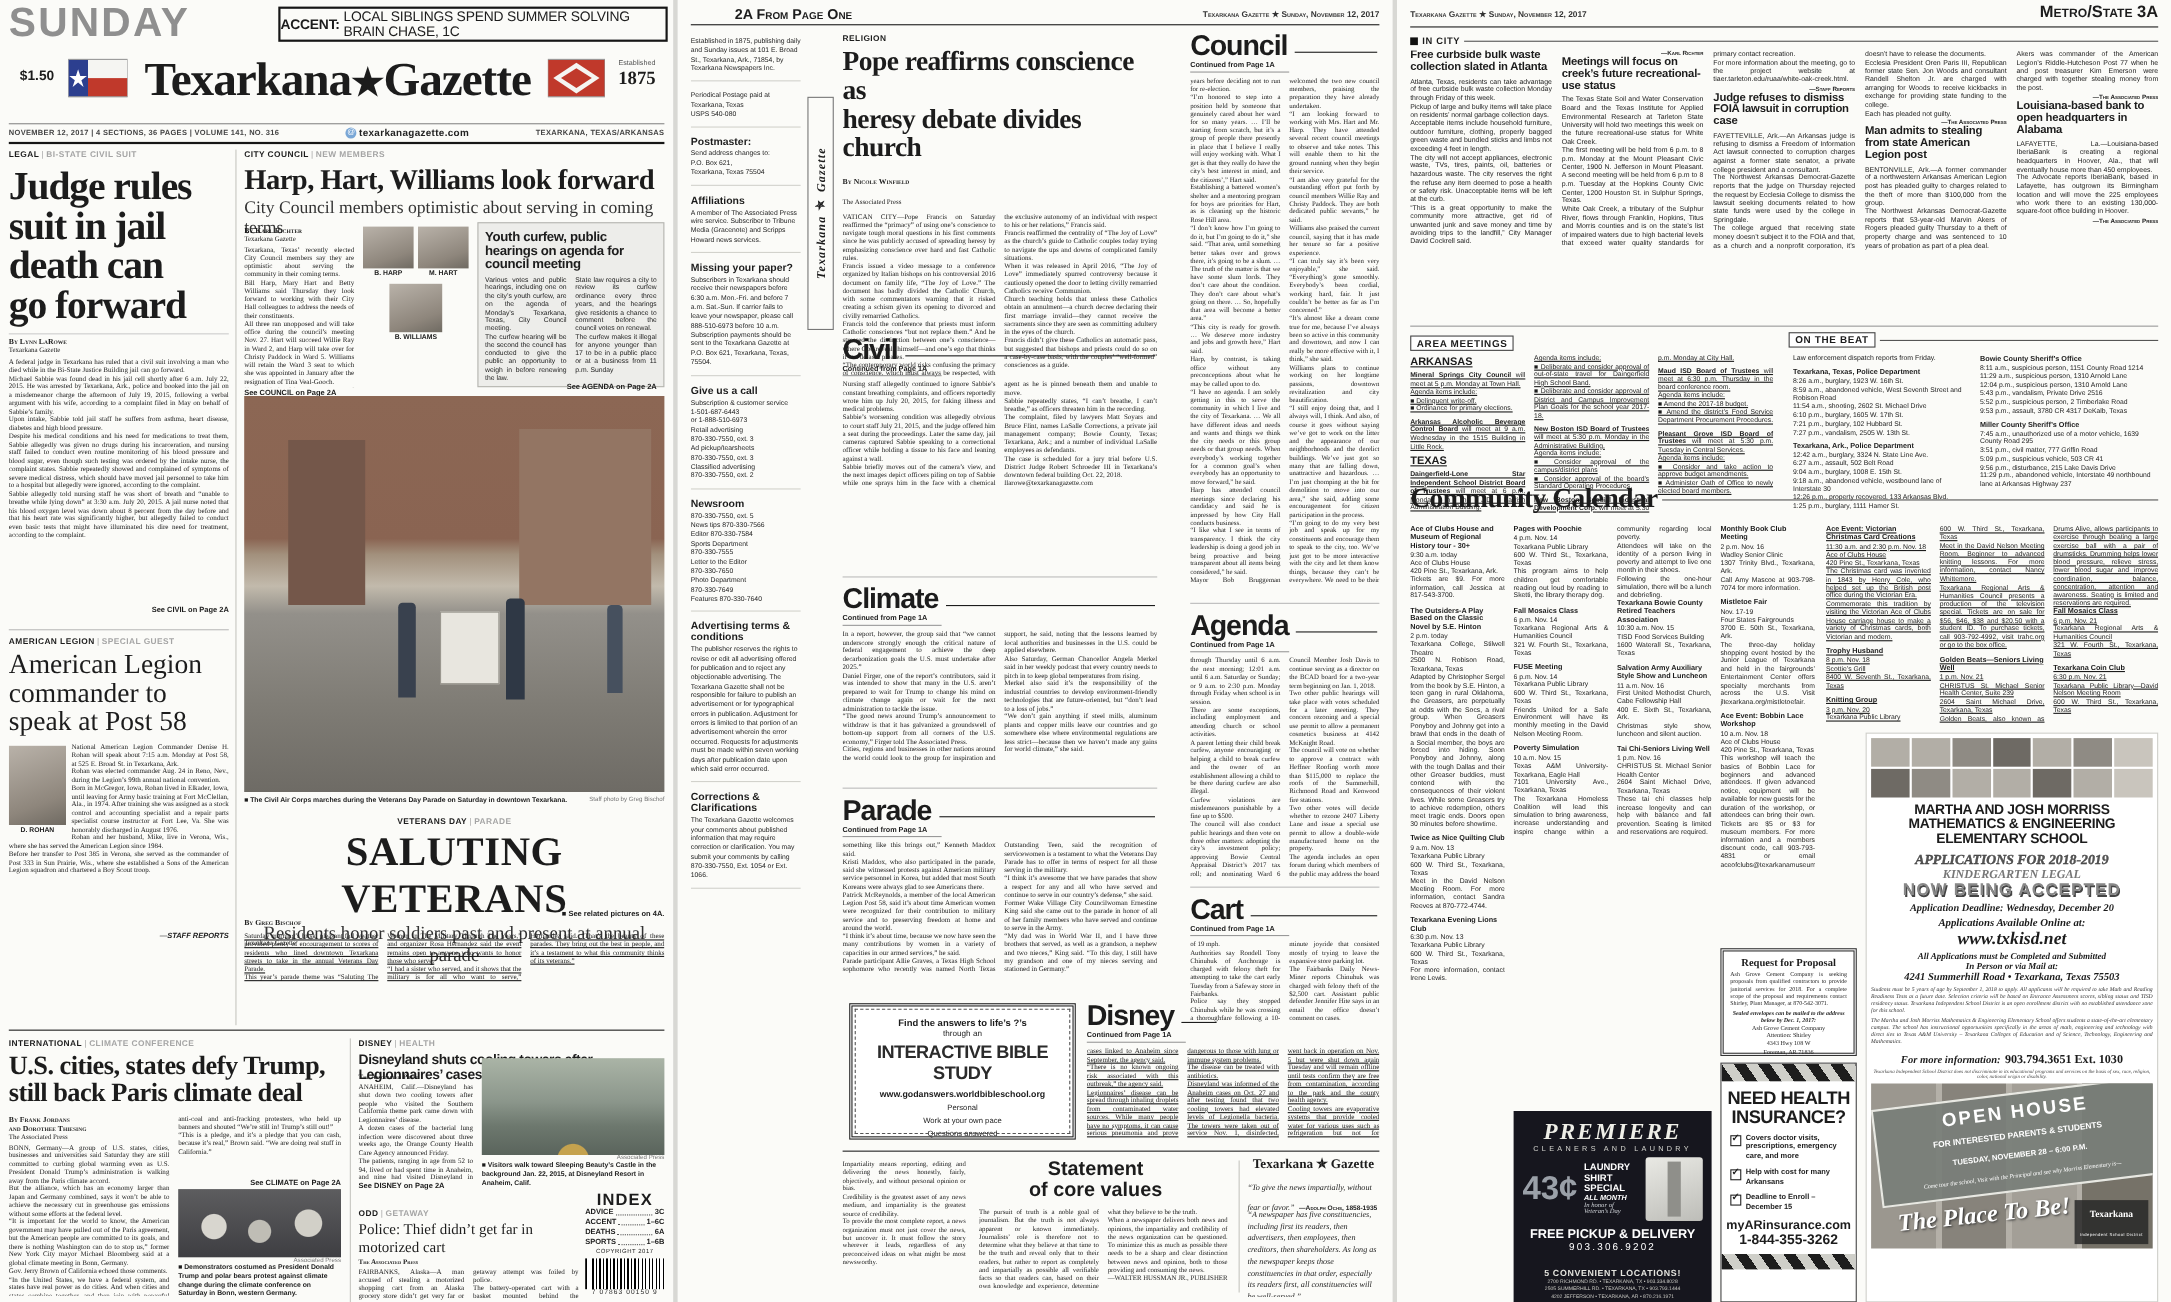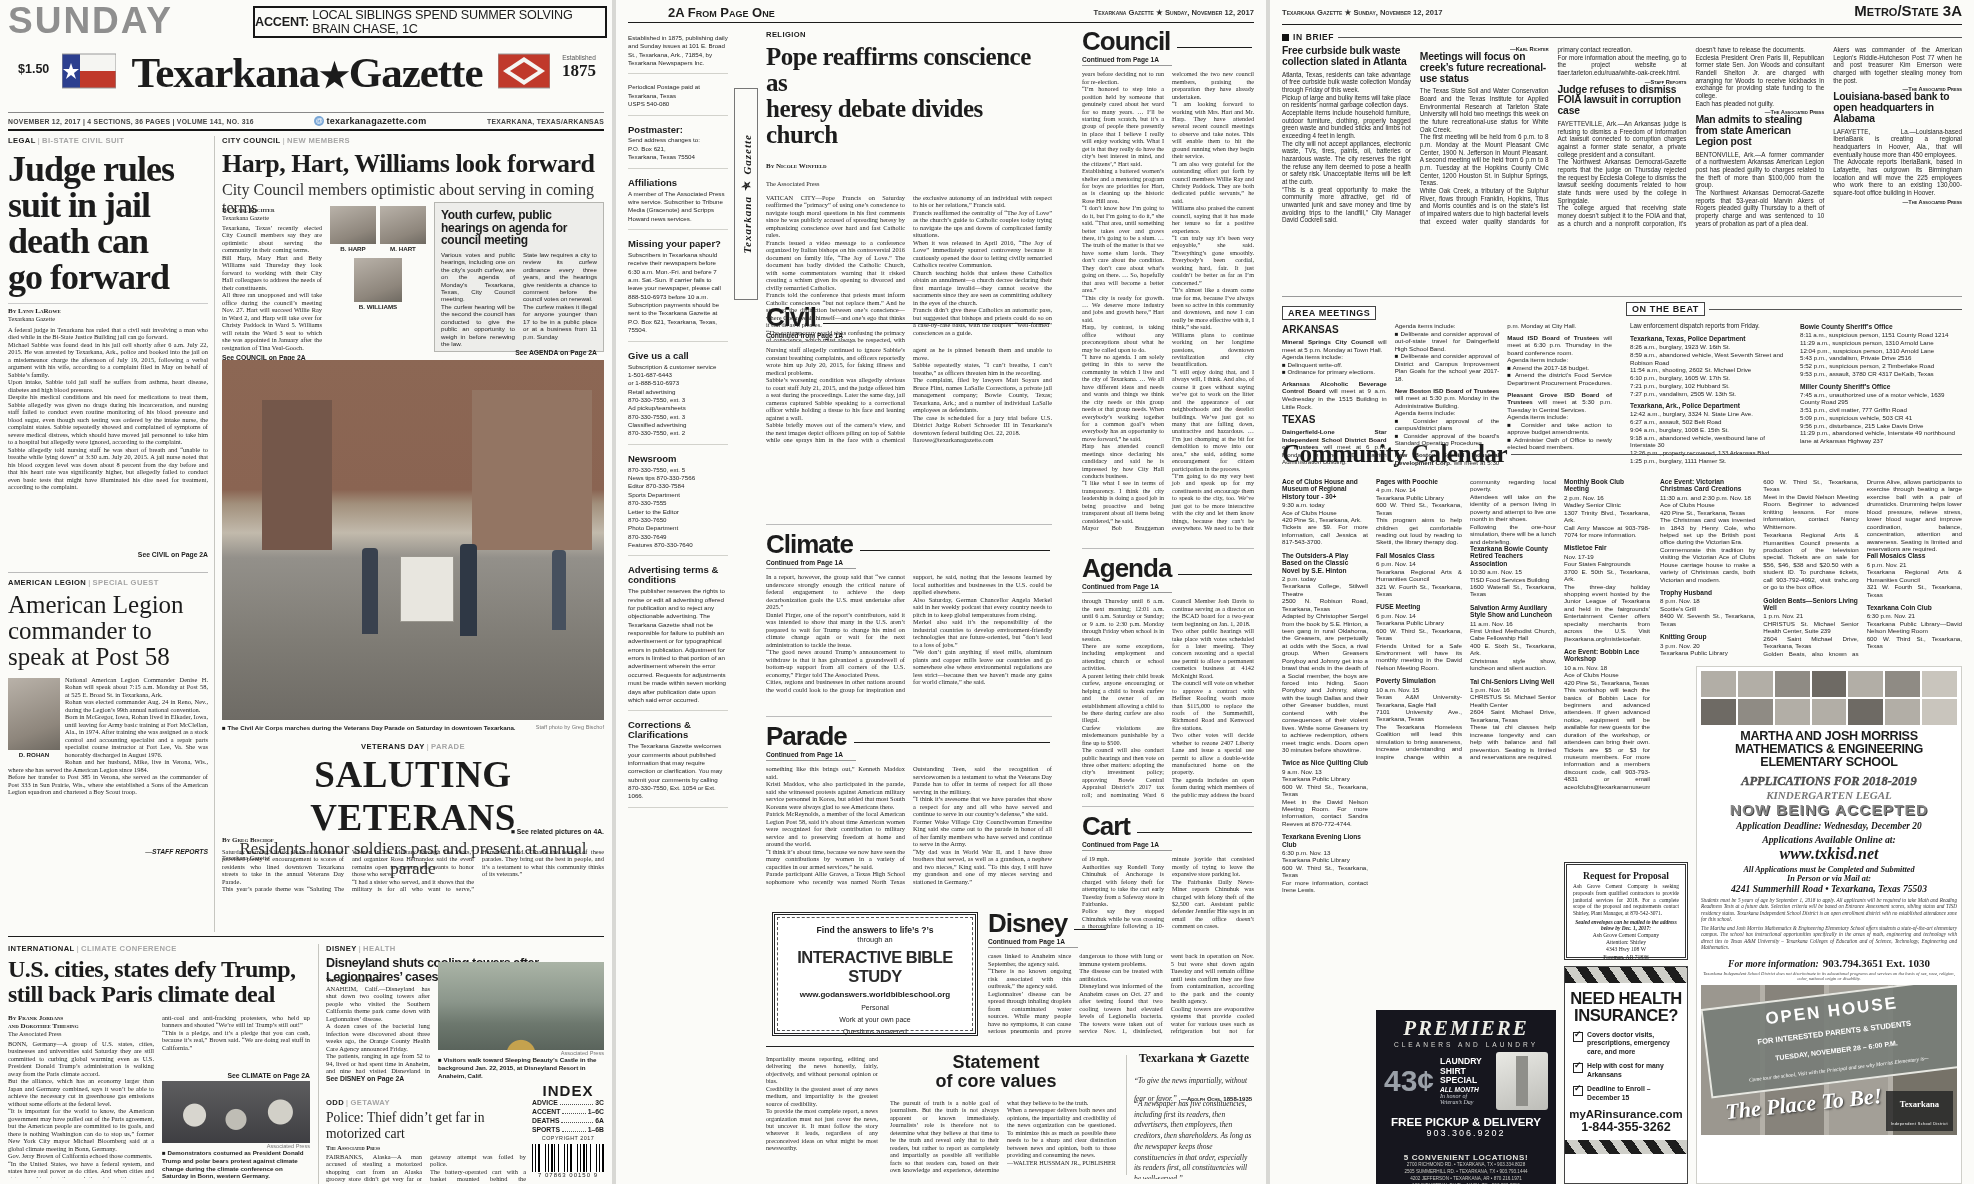--- a/index.html
+++ b/index.html
@@ -8,21 +8,21 @@
   .page{position:absolute;top:0;height:1184px;background:#fbfbf8;overflow:hidden;}
   .abs{position:absolute;}
   .sans{font-family:"Liberation Sans",sans-serif;}
   .serif{font-family:"Liberation Serif",serif;}
   .b{font-weight:bold;} .i{font-style:italic;} .c{text-align:center;} .r{text-align:right;}
   .pre{white-space:pre-line;}
   .just{text-align:justify;}
   .body6{font-size:6.4px;line-height:1.17;}
   .body61{font-size:6.2px;line-height:1.2;}
   .cols2{column-count:2;column-gap:8px;}
-  .cols3{column-count:3;column-gap:8px;}
+  .cols3{column-count:3;column-gap:8px;text-decoration:underline;}
   .cols5{column-count:5;column-gap:9px;}
   .kick{font-family:"Liberation Sans",sans-serif;font-weight:bold;font-size:7.6px;letter-spacing:.4px;}
   .kick .k2{color:#a5a5a5;}
   .kick .sep{color:#a5a5a5;font-weight:normal;padding:0 2px;}
   .byl{font-size:7px;font-weight:bold;font-variant:small-caps;}
   .org{font-size:6.3px;}
   .jump{font-family:"Liberation Sans",sans-serif;font-weight:bold;font-size:6.8px;}
   .cap{font-family:"Liberation Sans",sans-serif;font-weight:bold;font-size:6.2px;line-height:1.25;}
   .credit{font-family:"Liberation Sans",sans-serif;font-size:5.6px;color:#777;}
   .vline{position:absolute;width:1px;background:#c6c6c0;}
@@ -555,21 +555,21 @@
     </div>
   </div>
 
   <div class="page" style="left:1270px;width:704px;">
     <div class="abs smallcapshead" style="left:12px;top:8px;font-size:7.6px;color:#333;">Texarkana Gazette ★ Sunday, November 12, 2017</div>
     <div class="abs smallcapshead" style="right:12px;top:2px;font-size:15px;">Metro/State 3A</div>
     <div class="hline" style="left:12px;top:24px;width:680px;"></div>
 
     <div class="abs labelrow" style="left:12px;top:32px;width:680px;">
       <span style="width:7px;height:7px;background:#111;display:inline-block;margin-right:4px;"></span>
-      <span class="sans b" style="font-size:8.5px;font-variant:small-caps;letter-spacing:.6px;">IN BRIEF</span>
+      <span class="sans b" style="font-size:8.5px;font-variant:small-caps;letter-spacing:.6px;">IN CITY</span>
       <span class="lr-line"></span>
     </div>
     <div class="abs cols5" style="left:12px;top:46px;width:680px;height:244px;overflow:hidden;">
 
         <div>
           <div class="brf-h">Free curbside bulk waste collection slated in Atlanta</div>
           <div class="brf-b">Atlanta, Texas, residents can take advantage of free curbside bulk waste collection Monday through Friday of this week.
 Pickup of large and bulky items will take place on residents’ normal garbage collection days.
 Acceptable items include household furniture, outdoor furniture, clothing, properly bagged green waste and bundled sticks and limbs not exceeding 4 feet in length.
 The city will not accept appliances, electronic waste, TVs, tires, paints, oil, batteries or hazardous waste. The city reserves the right the refuse any item deemed to pose a health or safety risk. Unacceptable items will be left at the curb.

